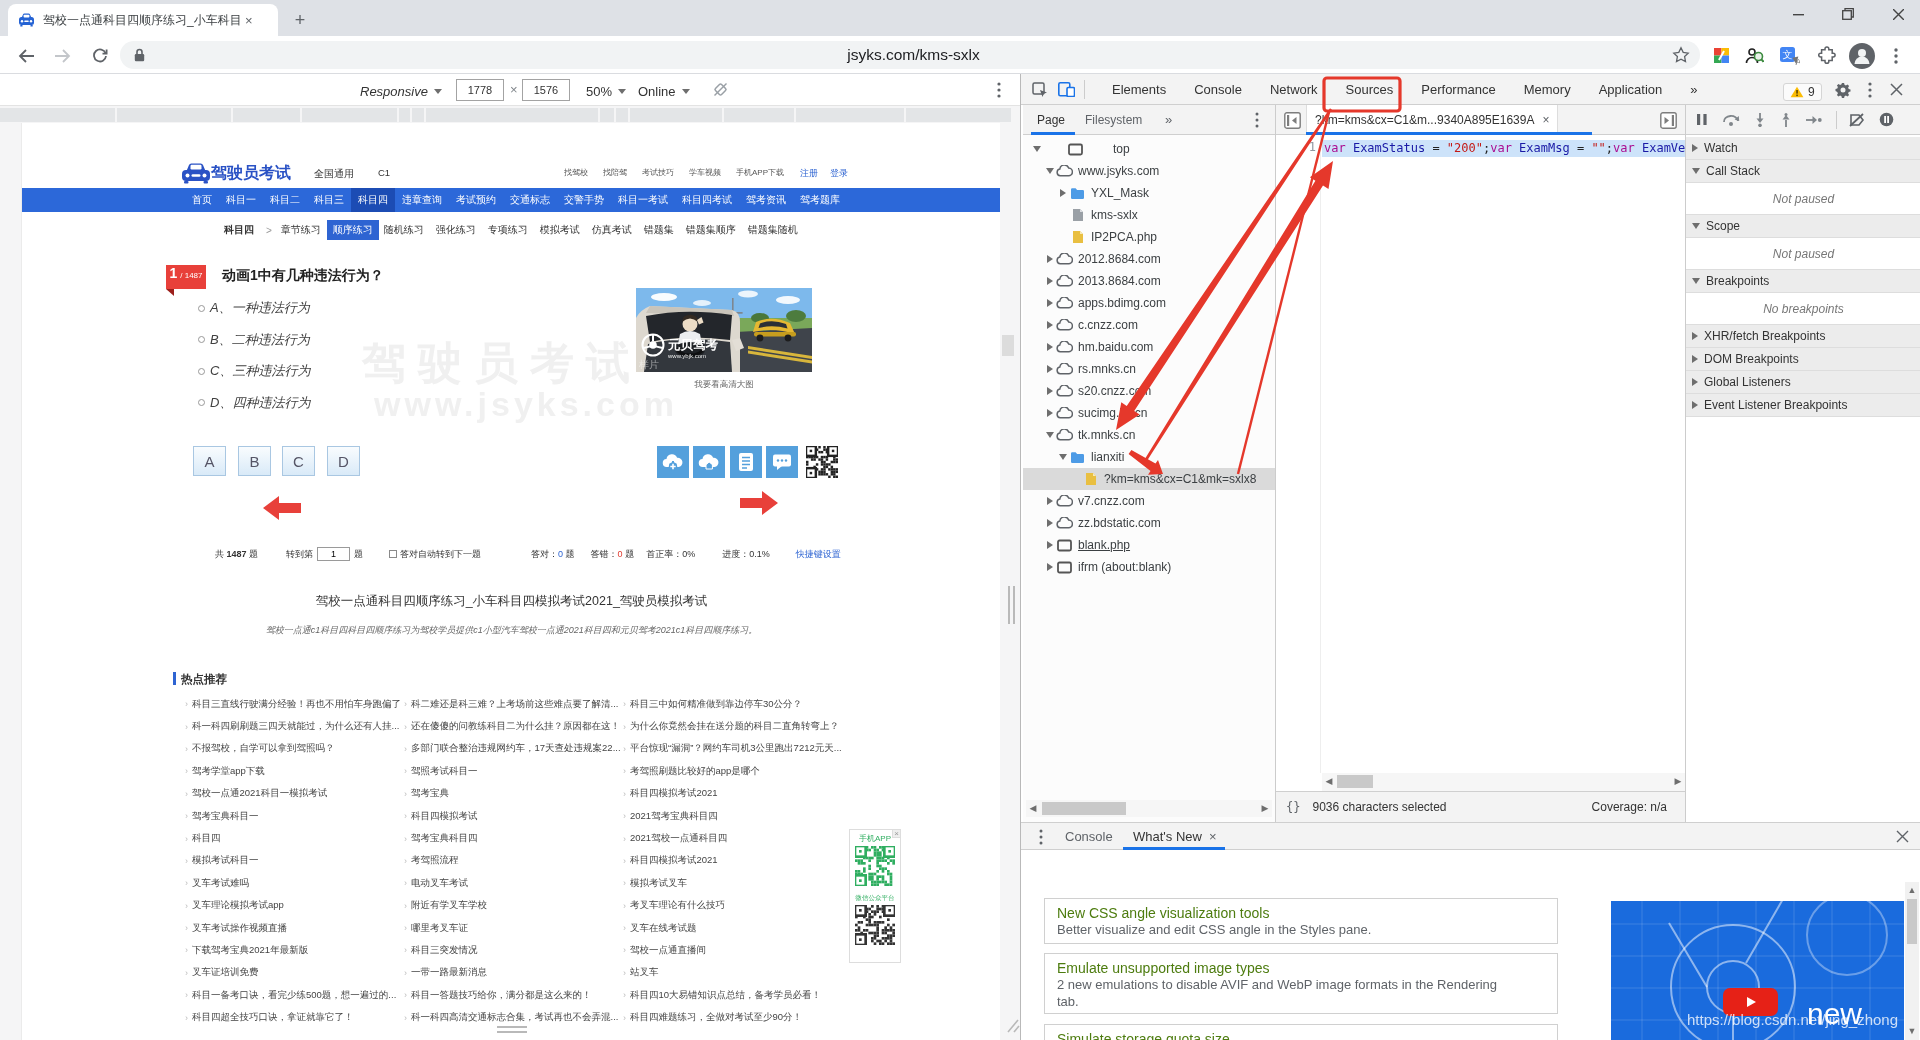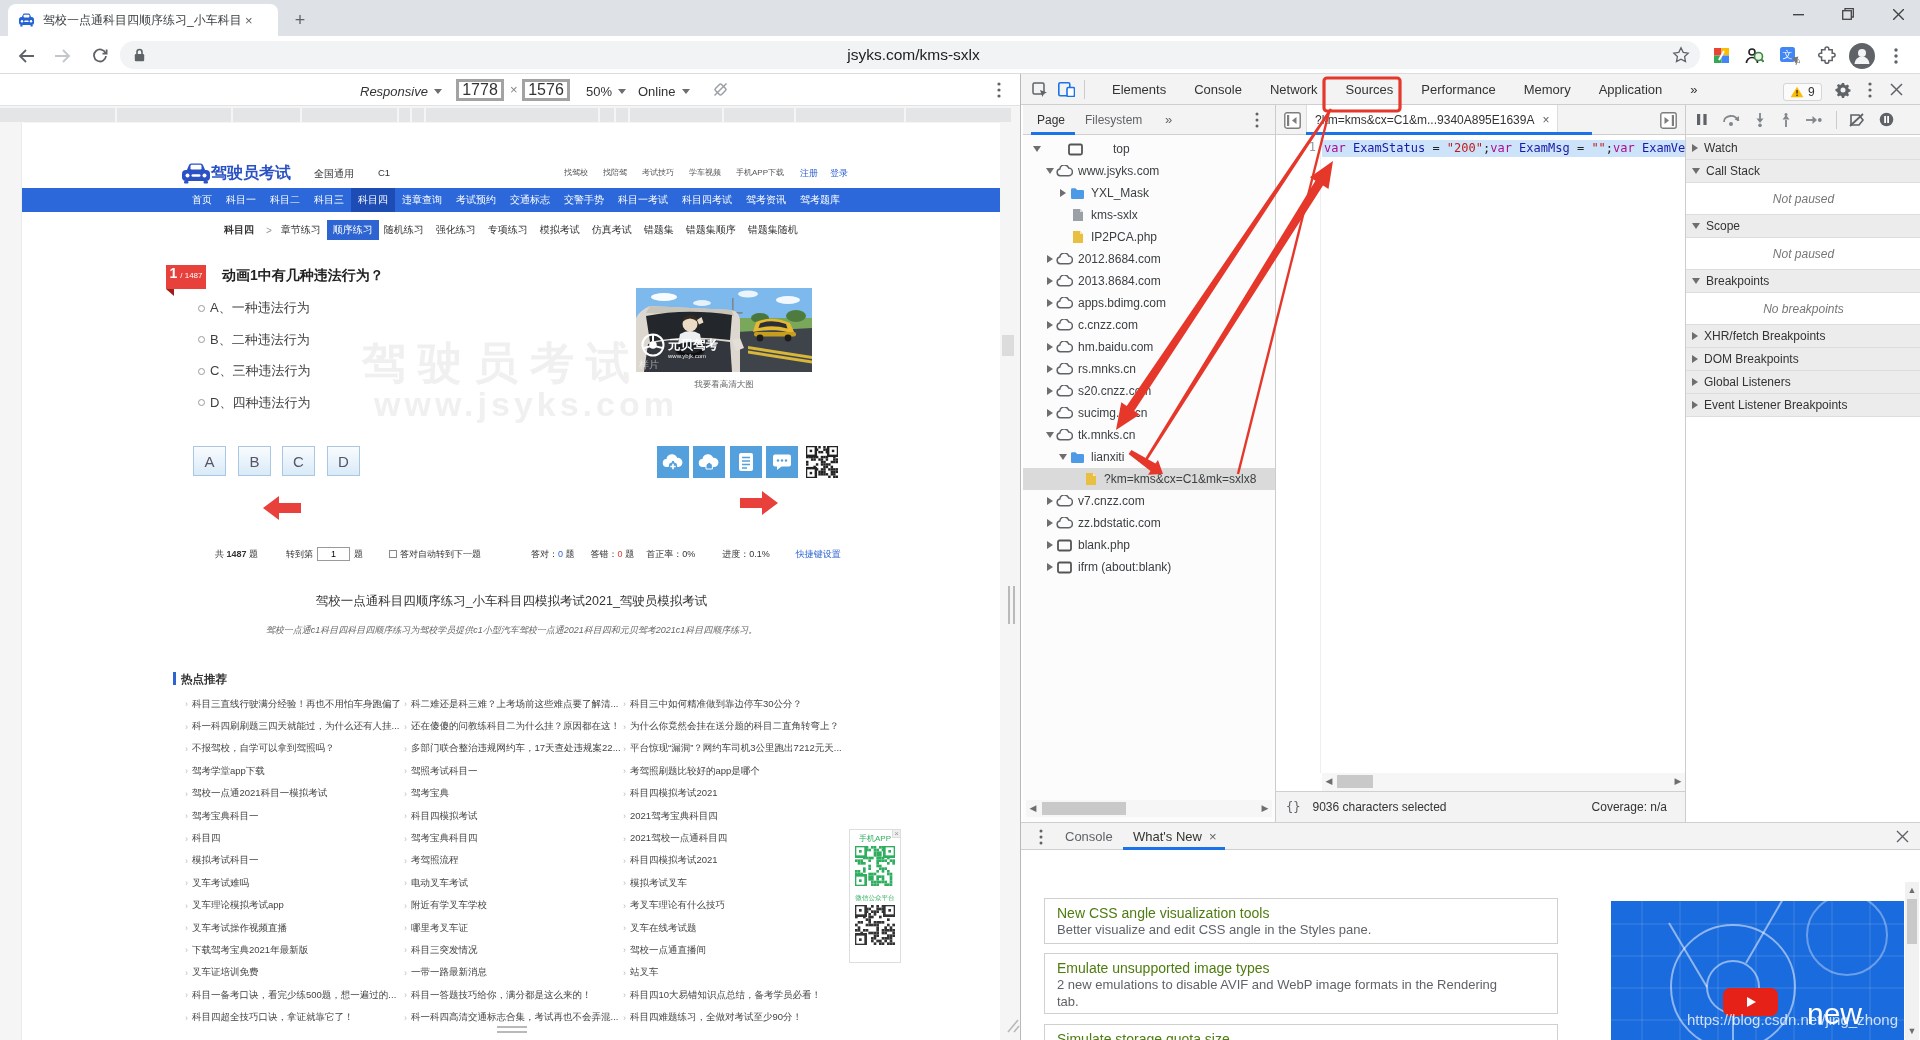--- a/index.html
+++ b/index.html
@@ -21,22 +21,22 @@
   #toolbar { left:0; top:36px; width:1920px; height:38px; background:#fff; border-bottom:1px solid #dadce0;text-align:center; }
   .navbtn { top:8px; width:24px; height:24px; display:flex; align-items:center; justify-content:center; }
   #omnibox { left:120px; top:5px; width:1580px; height:28px; background:#f1f3f4; border-radius:14px;
     display:flex; align-items:center; padding:0 10px 0 14px; }
   #url-text { font-size:15.5px; color:#202124; margin-left:10px; flex:1; }
   .ext-icon { top:10px; width:20px; height:20px; }
 
   
   #device-toolbar { left:0; top:74px; width:1020px; height:32px; background:#fff; border-bottom:1px solid #e3e3e3; }
   .dt-item { font-size:13px; color:#333; }
-  .dt-input { width:48px; height:22px; border:3px solid #a3a3a3; background:#fff; text-align:center;
-    font-size:16px; color:#333; font-family:inherit; }
+  .dt-input { width:48px; height:22px; border:1px solid #a3a3a3; background:#fff; text-align:center;
+    font-size:11px; color:#333; font-family:inherit; }
   .dd-arrow { display:inline-block; width:0; height:0; border-left:4px solid transparent;
     border-right:4px solid transparent; border-top:5px solid #6e6e6e; margin-left:6px; vertical-align:middle; }
   #viewport-area { left:0; top:106px; width:1020px; height:934px; background:#f5f5f6; }
   #media-bar { left:0; top:2px; height:14px; width:1012px; }
   .mseg { position:absolute; top:0; height:14px; background:#e3e5e7; }
   #page { left:21px; top:17px; width:979px; height:917px; background:#fff; overflow:hidden; border-left:1px solid #ebebeb; }
 
   
   #site-header { left:0; top:0; width:979px; height:65px; background:#fff; }
   #site-logo-text { font-size:16px; font-weight:bold; color:#2a52c5; font-family:"Liberation Serif","DejaVu Serif",serif; }
@@ -50,21 +50,21 @@
   .sub-item { font-size:10px; color:#333; margin-right:12px; white-space:nowrap; }
   .sub-item.crumb { font-weight:bold; }
   .sub-item.caret { color:#999; margin-right:9px; }
   .sub-item.active { background:#2e64d2; color:#fff; padding:3px 6px; margin-left:-6px; margin-right:5px; }
 
   #q-badge { left:144px; top:142px; width:40px; height:24px; background:#e8403a; color:#fff;
     display:flex; align-items:baseline; justify-content:center; }
   #q-badge:after { content:""; position:absolute; left:0; top:24px; border-top:7px solid #9c1f1b;
     border-left:8px solid transparent; }
   #q-title { left:200px; top:144px; font-size:14px; font-weight:bold; color:#222; }
-  .opt-row { left:176px; height:18px; display:flex; align-items:center; }
+  .opt-row { left:176px; height:18px; display:flex; align-items:center;font-style:italic; }
   .radio { width:7px; height:7px; border:1px solid #999; border-radius:50%; margin-right:5px; }
   .opt-text { font-size:13px; color:#404040; }
   #wm1 { left:340px; top:211px; font-size:44px; color:#f0f0f0; letter-spacing:12px; font-weight:bold; }
   #wm2 { left:352px; top:262px; font-size:34px; color:#f0f0f0; letter-spacing:4px; font-weight:bold; }
   #q-media { left:614px; top:165px; width:176px; height:84px; }
   #q-caption { left:614px; top:256px; width:176px; text-align:center; font-size:8.5px; color:#666; }
 
   .ans-btn { top:323px; width:33px; height:30px; border:1px solid #a9c7e2;
     background:linear-gradient(#f9fcfe,#d9eaf8); color:#556; font-size:15px;
     display:flex; align-items:center; justify-content:center; }
@@ -1262,21 +1262,21 @@
             <span class="tw">
               <span class="tri-r"></span>
             </span>
             <span class="ticon">
               <svg width="17" height="12" viewBox="0 0 17 12">
                 <path d="M4.2 10.8 a3.4 3.4 0 0 1 -.4-6.7 a4.6 4.6 0 0 1 8.9-1 a3.7 3.7 0 0 1 -.3 7.7 Z" fill="none" stroke="#5f6368" stroke-width="1.5"></path>
               </svg>
             </span>
             <span>zz.bdstatic.com</span>
           </div>
-          <div class="trow" style="padding-left: 21px;">
+          <div class="trow" style="padding-left: 21px; text-decoration: underline;">
             <span class="tw">
               <span class="tri-r"></span>
             </span>
             <span class="ticon">
               <svg width="15" height="13">
                 <rect x="1" y="1.5" width="13" height="10" rx="1.5" fill="none" stroke="#555" stroke-width="1.8"></rect>
               </svg>
             </span>
             <span>blank.php</span>
           </div>

